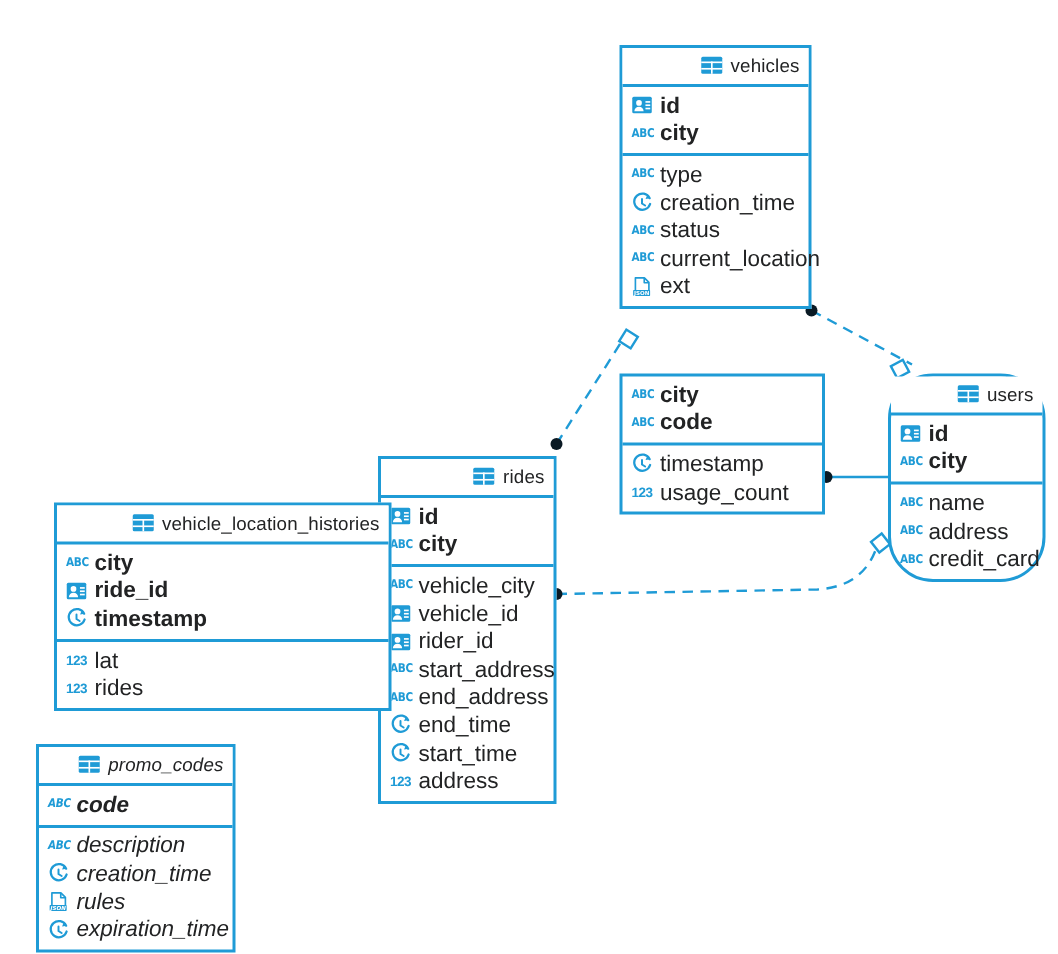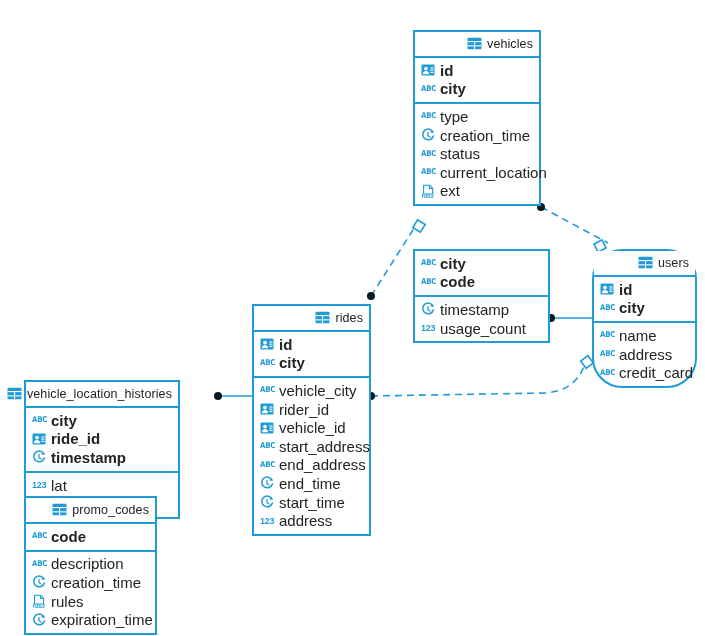--- a/index.html
+++ b/index.html
@@ -300,34 +300,34 @@
           <span class="ico">
             <svg viewBox="0 0 14 14">
               <rect x="0.5" y="1.5" width="13" height="11" rx="1" fill="#1f9bd6"></rect>
               <circle cx="5" cy="5.6" r="1.9" fill="#fff"></circle>
               <path d="M1.9 11.2c0-1.9 1.4-3.1 3.1-3.1s3.1 1.2 3.1 3.1z" fill="#fff"></path>
               <rect x="9.3" y="4.4" width="3.2" height="1.1" fill="#fff"></rect>
               <rect x="9.3" y="6.6" width="3.2" height="1.1" fill="#fff"></rect>
               <rect x="9.3" y="8.8" width="3.2" height="1.1" fill="#fff"></rect>
             </svg>
           </span>
+          <span class="field-name">vehicle_id</span>
+        </div>
+        <div class="field">
+          <span class="ico">
+            <svg viewBox="0 0 14 14">
+              <rect x="0.5" y="1.5" width="13" height="11" rx="1" fill="#1f9bd6"></rect>
+              <circle cx="5" cy="5.6" r="1.9" fill="#fff"></circle>
+              <path d="M1.9 11.2c0-1.9 1.4-3.1 3.1-3.1s3.1 1.2 3.1 3.1z" fill="#fff"></path>
+              <rect x="9.3" y="4.4" width="3.2" height="1.1" fill="#fff"></rect>
+              <rect x="9.3" y="6.6" width="3.2" height="1.1" fill="#fff"></rect>
+              <rect x="9.3" y="8.8" width="3.2" height="1.1" fill="#fff"></rect>
+            </svg>
+          </span>
           <span class="field-name">rider_id</span>
-        </div>
-        <div class="field">
-          <span class="ico">
-            <svg viewBox="0 0 14 14">
-              <rect x="0.5" y="1.5" width="13" height="11" rx="1" fill="#1f9bd6"></rect>
-              <circle cx="5" cy="5.6" r="1.9" fill="#fff"></circle>
-              <path d="M1.9 11.2c0-1.9 1.4-3.1 3.1-3.1s3.1 1.2 3.1 3.1z" fill="#fff"></path>
-              <rect x="9.3" y="4.4" width="3.2" height="1.1" fill="#fff"></rect>
-              <rect x="9.3" y="6.6" width="3.2" height="1.1" fill="#fff"></rect>
-              <rect x="9.3" y="8.8" width="3.2" height="1.1" fill="#fff"></rect>
-            </svg>
-          </span>
-          <span class="field-name">vehicle_id</span>
         </div>
         <div class="field">
           <span class="ico ico-abc">ABC</span>
           <span class="field-name">start_address</span>
         </div>
         <div class="field">
           <span class="ico ico-abc">ABC</span>
           <span class="field-name">end_address</span>
         </div>
         <div class="field">
@@ -349,21 +349,21 @@
             </svg>
           </span>
           <span class="field-name">start_time</span>
         </div>
         <div class="field">
           <span class="ico ico-123">123</span>
           <span class="field-name">address</span>
         </div>
       </div>
     </div>
-    <div class="entity" style="left: 24px; top: 335px; width: 156px; margin-top: 45px;">
+    <div class="entity" style="left: 36px; top: 335px; width: 225px;">
       <div class="entity-header">
         <span class="ico table-ico">
           <svg viewBox="0 0 15 13">
             <rect x="0.5" y="0.8" width="14" height="11.4" rx="1" fill="#1f9bd6"></rect>
             <rect x="0.5" y="4.0" width="14" height="1.1" fill="#fff"></rect>
             <rect x="0.5" y="8.3" width="14" height="1.1" fill="#fff"></rect>
             <rect x="7.0" y="4.0" width="1.1" height="8.2" fill="#fff"></rect>
           </svg>
         </span>
         <span class="entity-title">vehicle_location_histories</span>
@@ -401,21 +401,21 @@
         <div class="field">
           <span class="ico ico-123">123</span>
           <span class="field-name">lat</span>
         </div>
         <div class="field">
           <span class="ico ico-123">123</span>
           <span class="field-name">rides</span>
         </div>
       </div>
     </div>
-    <div class="entity" style="left: 24px; top: 496px; width: 133px;">
+    <div class="entity" style="left: 24px; top: 496px; width: 133px; font-style: italic;">
       <div class="entity-header">
         <span class="ico table-ico">
           <svg viewBox="0 0 15 13">
             <rect x="0.5" y="0.8" width="14" height="11.4" rx="1" fill="#1f9bd6"></rect>
             <rect x="0.5" y="4.0" width="14" height="1.1" fill="#fff"></rect>
             <rect x="0.5" y="8.3" width="14" height="1.1" fill="#fff"></rect>
             <rect x="7.0" y="4.0" width="1.1" height="8.2" fill="#fff"></rect>
           </svg>
         </span>
         <span class="entity-title">promo_codes</span>

